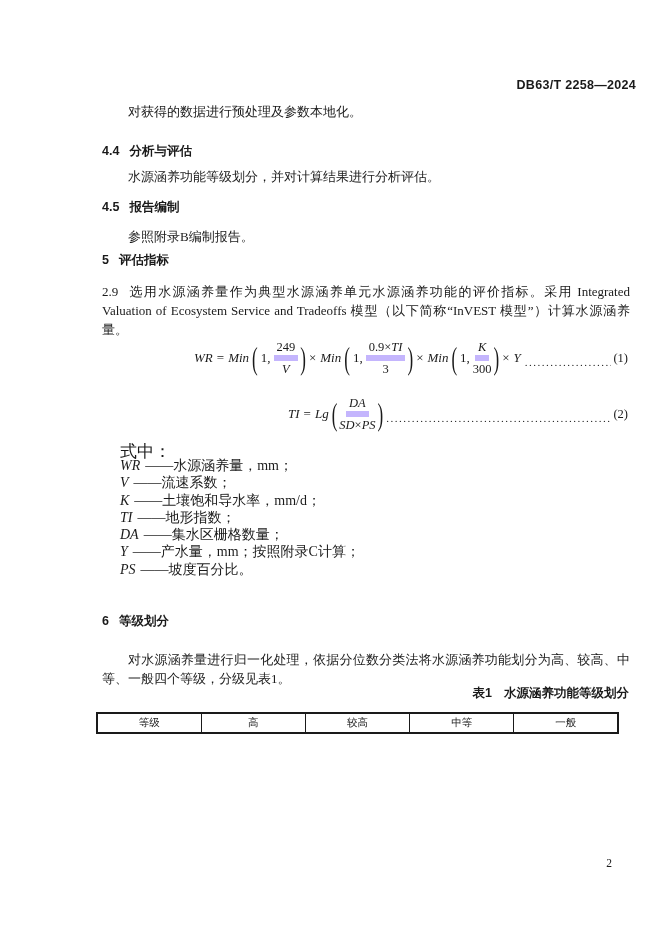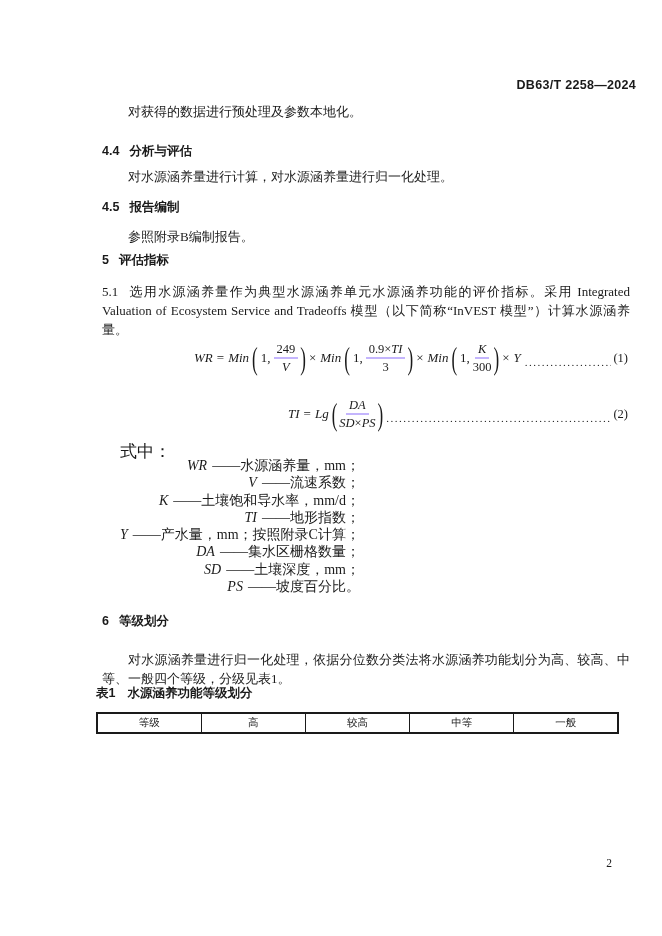--- a/index.html
+++ b/index.html
@@ -1,20 +1,20 @@
 <!DOCTYPE html>
 <html><head>
 <meta charset="utf-8">
 <style>
   html,body{margin:0;padding:0;background:#fff;}
   .page{
     position:relative;width:662px;height:936px;background:#ffffff;
     font-family:"Liberation Serif","DejaVu Serif",serif;color:#1a1a1a;overflow:hidden;margin-left:24px;
   }
-  .blk{position:absolute;text-align:right;}
+  .blk{position:absolute;}
   
   .doc-header{top:78px;left:0;right:50px;text-align:right;
     font-family:"Liberation Sans","DejaVu Sans",sans-serif;font-weight:700;
     font-size:12.5px;letter-spacing:.3px;}
   
   .heading{font-family:"Liberation Sans","DejaVu Sans",sans-serif;font-weight:700;
     font-size:12.5px;left:78px;}
   .heading .h-title{margin-left:10px;}
   
   .para{left:78px;width:528px;font-size:13px;line-height:19px;text-align:justify;}
@@ -22,33 +22,33 @@
   .pnum{margin-right:10px;}
   
   .formula{left:78px;right:58px;display:flex;align-items:center;
     font-size:13px;font-family:"Liberation Serif","DejaVu Serif",serif;}
   .f1{top:340px;height:36px;padding-left:90px;}
   .f2{top:398px;height:32px;padding-left:184px;}
   .var{font-style:italic;}
   .tok{margin:0 2px;white-space:nowrap;}
   .frac{display:inline-flex;flex-direction:column;align-items:center;
     font-size:12.5px;line-height:1.15;margin:0 1px;vertical-align:middle;}
-  .frac .num{border-bottom:2px solid #c4b5fd;padding:0 3px 1px;}
+  .frac .num{border-bottom:6px solid #c4b5fd;padding:0 3px 1px;}
   .frac .den{padding-top:1px;}
   .bigp{display:inline-block;font-size:17px;transform:scaleY(1.9);
     font-weight:400;margin:0 1px;line-height:1;}
   .dots{flex:1;overflow:hidden;white-space:nowrap;font-size:11px;
     letter-spacing:1.5px;margin:0 2px;position:relative;top:4px;}
   .flabel{font-size:12.5px;white-space:nowrap;}
   
   .where{top:440px;left:96px;font-size:17px;}
   .defs{top:457px;left:96px;font-size:14px;line-height:17.3px;}
   .def-sym{font-style:italic;margin-right:5px;}
   
-  .tbl-title{top:685px;left:72px;width:533px;text-align:left;
+  .tbl-title{top:685px;left:72px;width:533px;text-align:right;
     font-family:"Liberation Sans","DejaVu Sans",sans-serif;font-weight:700;font-size:12.5px;}
   .tbl-title .t-name{margin-left:12px;}
   table.grade{top:712px;left:72px;width:523px;border-collapse:collapse;
     position:absolute;table-layout:fixed;}
   table.grade td{border:1px solid #1a1a1a;height:18px;text-align:center;
     vertical-align:middle;font-size:10.5px;font-family:"Liberation Serif","DejaVu Serif",serif;padding:0;}
   table.grade{border:2px solid #1a1a1a;}
   
   .page-num{top:857px;left:570px;width:30px;text-align:center;font-size:11.5px;}
 </style>
@@ -58,34 +58,34 @@
 <div class="page">
 
   <div class="blk doc-header">DB63/T 2258—2024</div>
 
   <div class="blk para indent" style="top:102px">对获得的数据进行预处理及参数本地化。</div>
 
   <div class="blk heading" style="top:143px">
     <span class="h-num">4.4</span><span class="h-title">分析与评估</span>
   </div>
 
-  <div class="blk para indent" style="top:167px">对水源涵养量进行计算，对水源涵养量进行归一化处理。</div>
+  <div class="blk para indent" style="top:167px">水源涵养功能等级划分，并对计算结果进行分析评估。</div>
 
   <div class="blk heading" style="top:199px">
     <span class="h-num">4.5</span><span class="h-title">报告编制</span>
   </div>
 
   <div class="blk para indent" style="top:227px">参照附录B编制报告。</div>
 
   <div class="blk heading" style="top:252px">
     <span class="h-num">5</span><span class="h-title">评估指标</span>
   </div>
 
   <div class="blk para" style="top:282px">
-    <span class="pnum">5.1</span><span>选用水源涵养量作为典型水源涵养单元水源涵养功能的评价指标。采用 Integrated Valuation of Ecosystem Service and Tradeoffs 模型（以下简称“InVEST 模型”）计算水源涵养量。</span>
+    <span class="pnum">2.9</span><span>选用水源涵养量作为典型水源涵养单元水源涵养功能的评价指标。采用 Integrated Valuation of Ecosystem Service and Tradeoffs 模型（以下简称“InVEST 模型”）计算水源涵养量。</span>
   </div>
 
 
   <div class="blk formula f1">
     <span class="tok var">WR</span>
     <span class="tok">=</span>
     <span class="tok var">Min</span>
     <span class="bigp">(</span>
     <span class="tok">1,</span>
     <span class="frac">
@@ -131,23 +131,22 @@
     <span class="flabel">(2)</span>
   </div>
 
   <div class="blk where">式中：</div>
 
   <div class="blk defs">
     <div class="def-row"><span class="def-sym">WR</span><span>——水源涵养量，mm；</span></div>
     <div class="def-row"><span class="def-sym">V</span><span>——流速系数；</span></div>
     <div class="def-row"><span class="def-sym">K</span><span>——土壤饱和导水率，mm/d；</span></div>
     <div class="def-row"><span class="def-sym">TI</span><span>——地形指数；</span></div>
+    <div class="def-row"><span class="def-sym">DA</span><span>——集水区栅格数量；</span></div>
     <div class="def-row"><span class="def-sym">Y</span><span>——产水量，mm；按照附录C计算；</span></div>
-    <div class="def-row"><span class="def-sym">DA</span><span>——集水区栅格数量；</span></div>
-    <div class="def-row"><span class="def-sym">SD</span><span>——土壤深度，mm；</span></div>
     <div class="def-row"><span class="def-sym">PS</span><span>——坡度百分比。</span></div>
   </div>
 
   <div class="blk heading" style="top:613px">
     <span class="h-num">6</span><span class="h-title">等级划分</span>
   </div>
 
   <div class="blk para indent" style="top:650px">对水源涵养量进行归一化处理，依据分位数分类法将水源涵养功能划分为高、较高、中等、一般四个等级，分级见表1。</div>
 
   <div class="blk tbl-title">

